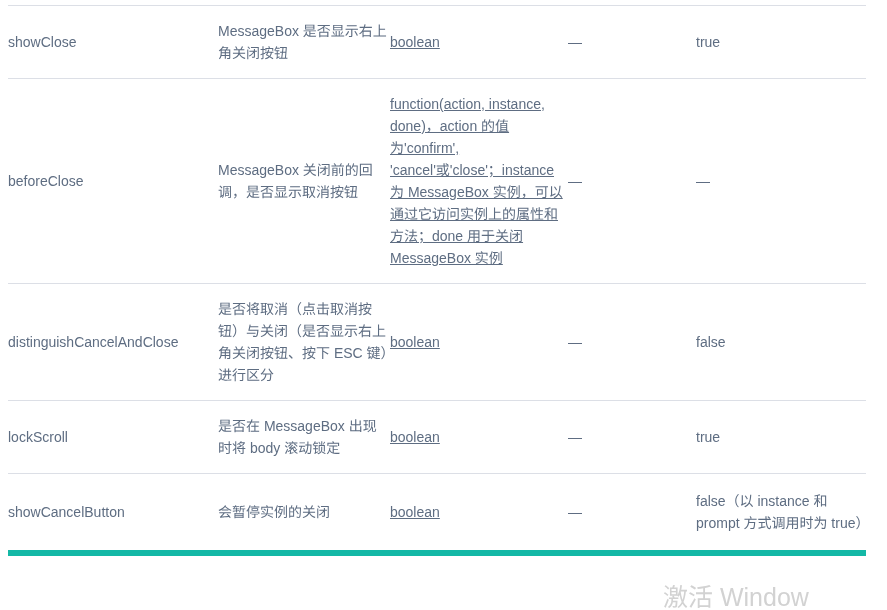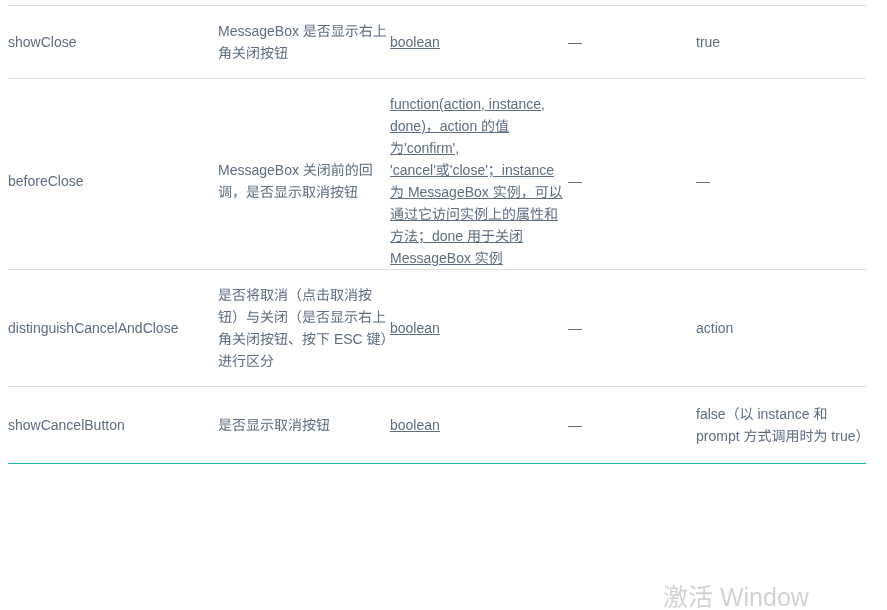--- a/index.html
+++ b/index.html
@@ -37,21 +37,21 @@
   table.api-table col.c-param   { width: 210px; }
   table.api-table col.c-desc    { width: 172px; }
   table.api-table col.c-type    { width: 178px; }
   table.api-table col.c-accept  { width: 128px; }
   table.api-table col.c-default { width: 170px; }
 
   table.api-table tbody tr {
     border-top: 1px solid #dcdfe6;
   }
   table.api-table tbody tr:last-child {
-    border-bottom: 1px solid #14b8a6;
+    border-bottom: 6px solid #14b8a6;
   }
 
   table.api-table td {
     padding: 12px 0 12px 0;
     vertical-align: middle;
     font-size: 14px;
     line-height: 22px;
     color: #5e6d82;
     text-align: left;
     word-break: break-word;
@@ -59,21 +59,21 @@
   }
 
   td.cell-param   { padding-left: 10px; padding-right: 14px; }
   td.cell-desc    { padding-left: 10px; padding-right: 18px; }
   td.cell-type    { padding-left: 10px; padding-right: 18px; text-decoration: underline; }
   td.cell-accept  { padding-left: 10px; padding-right: 14px; }
   td.cell-default { padding-left: 10px; padding-right: 10px; margin-left: 12px; }
 
   
   tr.row-showclose               td { padding-top: 14px;  padding-bottom: 14px; }
-  tr.row-beforeclose             td { padding-top: 14px;  padding-bottom: 0; }
+  tr.row-beforeclose             td { padding-top: 14px;  padding-bottom: 14px; }
   tr.row-distinguishcancelclose  td { padding-top: 14px;  padding-bottom: 14px; }
   tr.row-lockscroll              td { padding-top: 14px;  padding-bottom: 14px; }
   tr.row-showcancelbutton        td { padding-top: 16px;  padding-bottom: 16px; }
 
   
   #activation-watermark {
     position: absolute;
     right: -6px;
     bottom: -2px;
     width: 230px;
@@ -118,27 +118,34 @@
         <td class="cell-type">function(action, instance, done)，action 的值为'confirm', 'cancel'或'close'；instance 为 MessageBox 实例，可以通过它访问实例上的属性和方法；done 用于关闭 MessageBox 实例</td>
         <td class="cell-accept">—</td>
         <td class="cell-default">—</td>
       </tr>
 
       <tr class="row-distinguishcancelclose">
         <td class="cell-param">distinguishCancelAndClose</td>
         <td class="cell-desc">是否将取消（点击取消按钮）与关闭（是否显示右上角关闭按钮、按下 ESC 键）进行区分</td>
         <td class="cell-type">boolean</td>
         <td class="cell-accept">—</td>
-        <td class="cell-default">action</td>
+        <td class="cell-default">false</td>
       </tr>
 
+      <tr class="row-lockscroll">
+        <td class="cell-param">lockScroll</td>
+        <td class="cell-desc">是否在 MessageBox 出现时将 body 滚动锁定</td>
+        <td class="cell-type">boolean</td>
+        <td class="cell-accept">—</td>
+        <td class="cell-default">true</td>
+      </tr>
 
       <tr class="row-showcancelbutton">
         <td class="cell-param">showCancelButton</td>
-        <td class="cell-desc">是否显示取消按钮</td>
+        <td class="cell-desc">会暂停实例的关闭</td>
         <td class="cell-type">boolean</td>
         <td class="cell-accept">—</td>
         <td class="cell-default">false（以 instance 和 prompt 方式调用时为 true）</td>
       </tr>
 
     </tbody>
   </table>
 
   <div id="activation-watermark">
     <div class="wm-line1">激活 Window</div>

